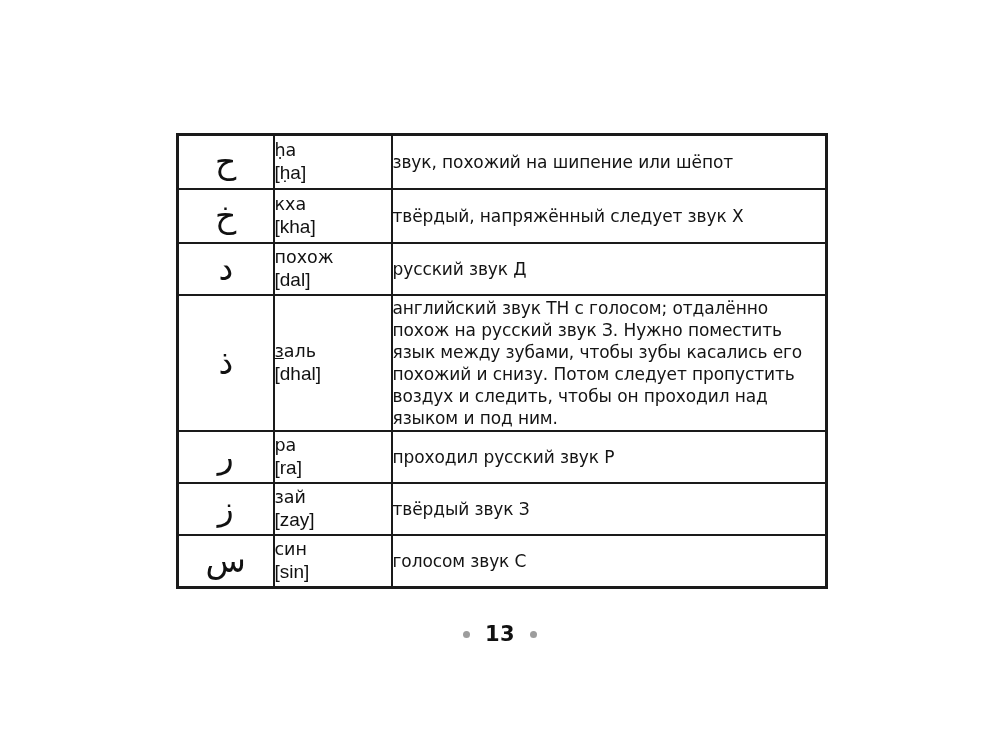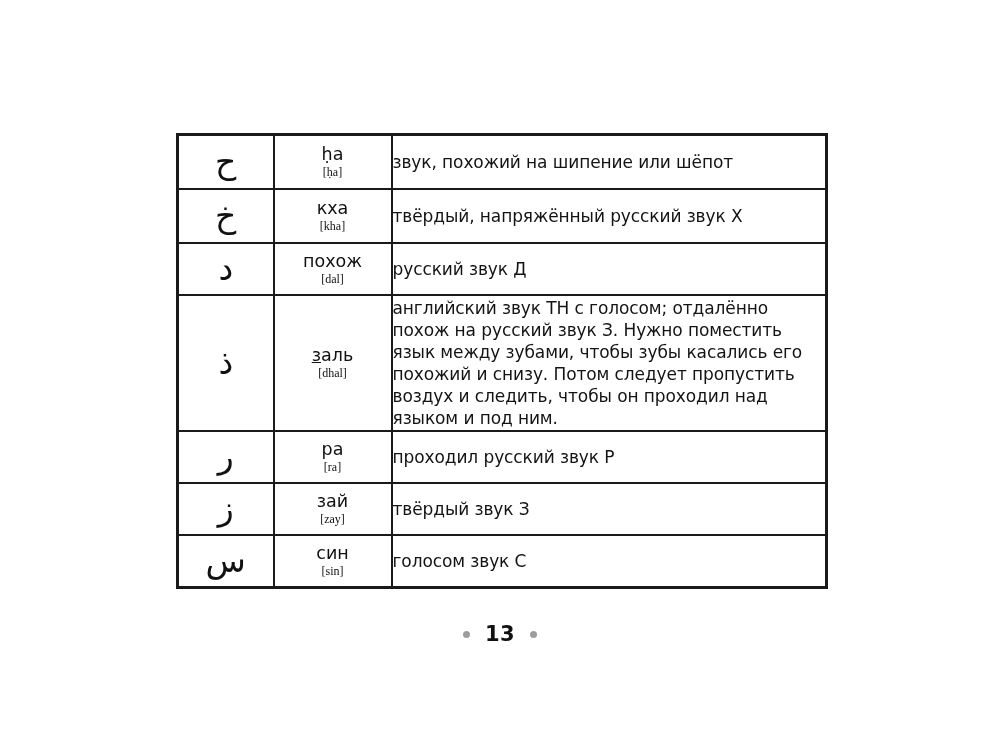--- a/index.html
+++ b/index.html
@@ -46,35 +46,35 @@
 
   .cell-letter {
     text-align: center;
     font-family: "DejaVu Sans", sans-serif;
     font-size: 33px;
     line-height: 1.1;
     color: #111111;
     padding: 4px 0 8px 0;
   }
   .cell-translit {
-    text-align: center;
+    text-align: left;
     font-size: 17.5px;
     line-height: 1.22;
     color: #111111;
     padding: 4px 2px;
     font-family: "DejaVu Sans", sans-serif;
   }
   .cell-translit .name {
     display: block;
     font-weight: 400;
   }
   .cell-translit .bracket {
     display: block;
-    font-family: Liberation Serif, serif;
-    font-size: 12px;
+    font-family: Liberation Sans, sans-serif;
+    font-size: 19px;
   }
   .cell-translit .underlined {
     text-decoration: underline;
     text-underline-offset: 1px;
   }
   .cell-desc {
     text-align: left;
     font-size: 17px;
     line-height: 1.30;
     color: #141414;
@@ -135,21 +135,21 @@
         </td>
         <td class="cell-desc">звук, похожий на шипение или шёпот</td>
       </tr>
 
       <tr class="r-h55">
         <td class="cell-letter">خ</td>
         <td class="cell-translit">
           <span class="name">кха</span>
           <span class="bracket">[kha]</span>
         </td>
-        <td class="cell-desc">твёрдый, напряжённый русский звук Х</td>
+        <td class="cell-desc">твёрдый, напряжённый следует звук Х</td>
       </tr>
 
       <tr class="r-h52">
         <td class="cell-letter">د</td>
         <td class="cell-translit">
           <span class="name">похож</span>
           <span class="bracket">[dal]</span>
         </td>
         <td class="cell-desc">русский звук Д</td>
       </tr>

